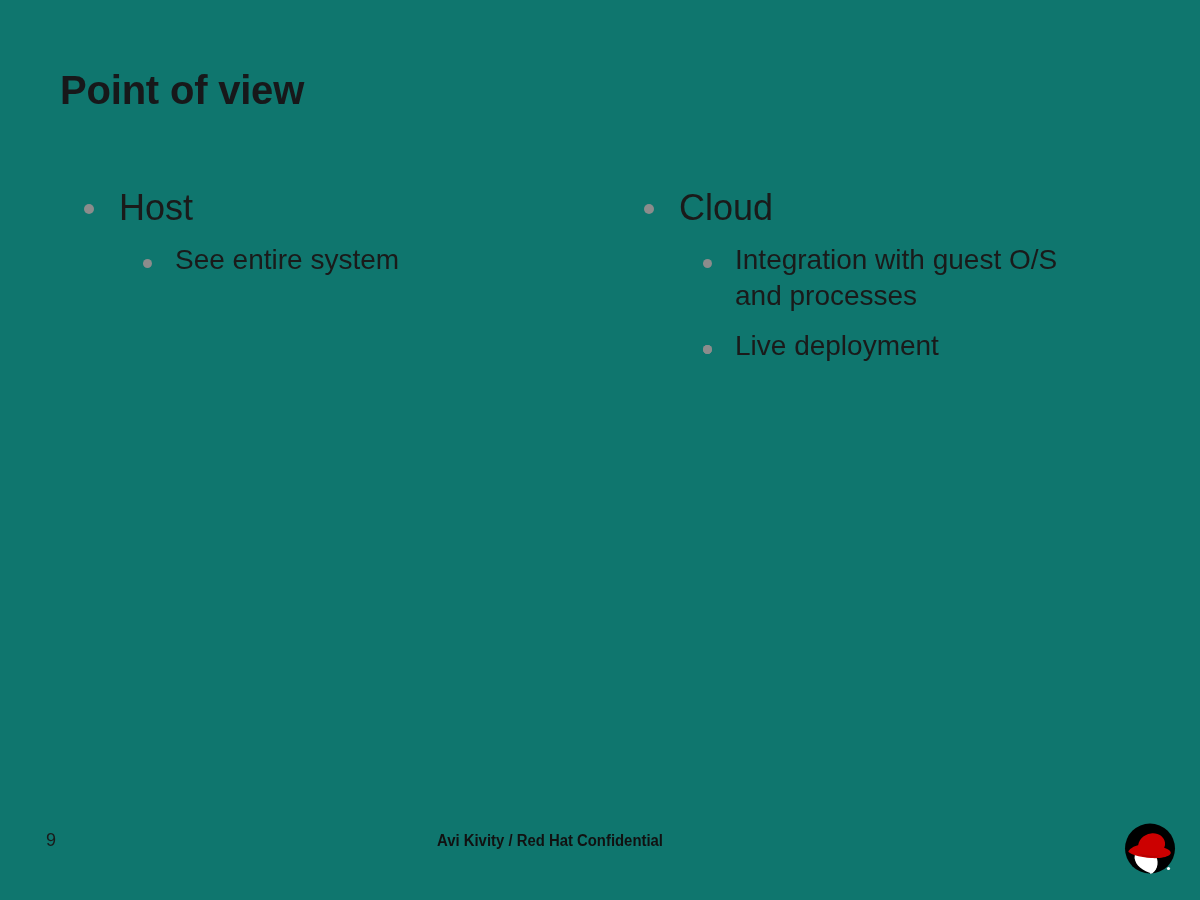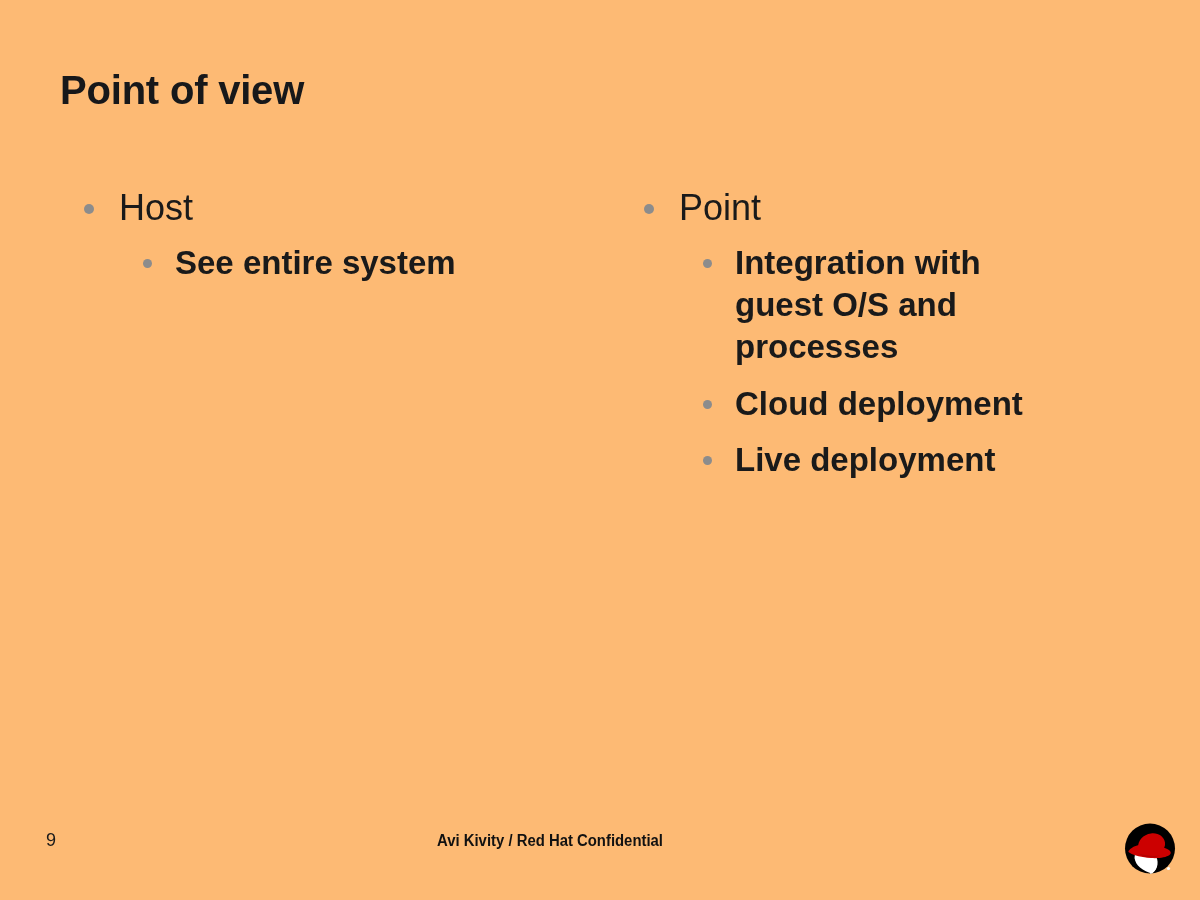--- a/index.html
+++ b/index.html
@@ -13,21 +13,21 @@
     position: relative;
     overflow: hidden;
     font-family: "Liberation Sans", sans-serif;
     color: #1a1a1a;
     -webkit-font-smoothing: antialiased;
   }
 
   .slide {
     position: absolute;
     inset: 0;
-    background: #fdba74;
+    background: #0f766e;
   }
 
   
   .slide-title {
     position: absolute;
     left: 60px;
     top: 68px;
     font-size: 40px;
     font-weight: bold;
     letter-spacing: -0.2px;
@@ -76,25 +76,24 @@
   }
 
   
   ul.lvl2 {
     margin-top: 12px;
     margin-left: 18px;
   }
   li.lvl2 {
     position: relative;
     padding-left: 38px;
-    font-size: 33px;
+    font-size: 28px;
     line-height: 1.28;
     color: #1a1a1a;
     margin-bottom: 17px;
-    font-weight: bold;
   }
   li.lvl2:last-child { margin-bottom: 0; }
   li.lvl2 > .bullet {
     position: absolute;
     left: 6px;
     top: 17px;
     width: 9px;
     height: 9px;
     border-radius: 50%;
     background: #8c8c8c;
@@ -165,30 +164,29 @@
             </li>
           </ul>
         </li>
       </ul>
     </div>
 
     <div class="column right">
       <ul class="lvl1">
         <li class="lvl1">
           <span class="bullet"></span>
-          <span class="item-text">Point</span>
+          <span class="item-text">Cloud</span>
 
           <ul class="lvl2">
             <li class="lvl2">
               <span class="bullet"></span>
               <span class="item-text">Integration with guest O/S and processes</span>
             </li>
             <li class="lvl2">
               <span class="bullet"></span>
-              <span class="item-text">Cloud deployment</span>
             </li>
             <li class="lvl2">
               <span class="bullet"></span>
               <span class="item-text">Live deployment</span>
             </li>
           </ul>
         </li>
       </ul>
     </div>
 

